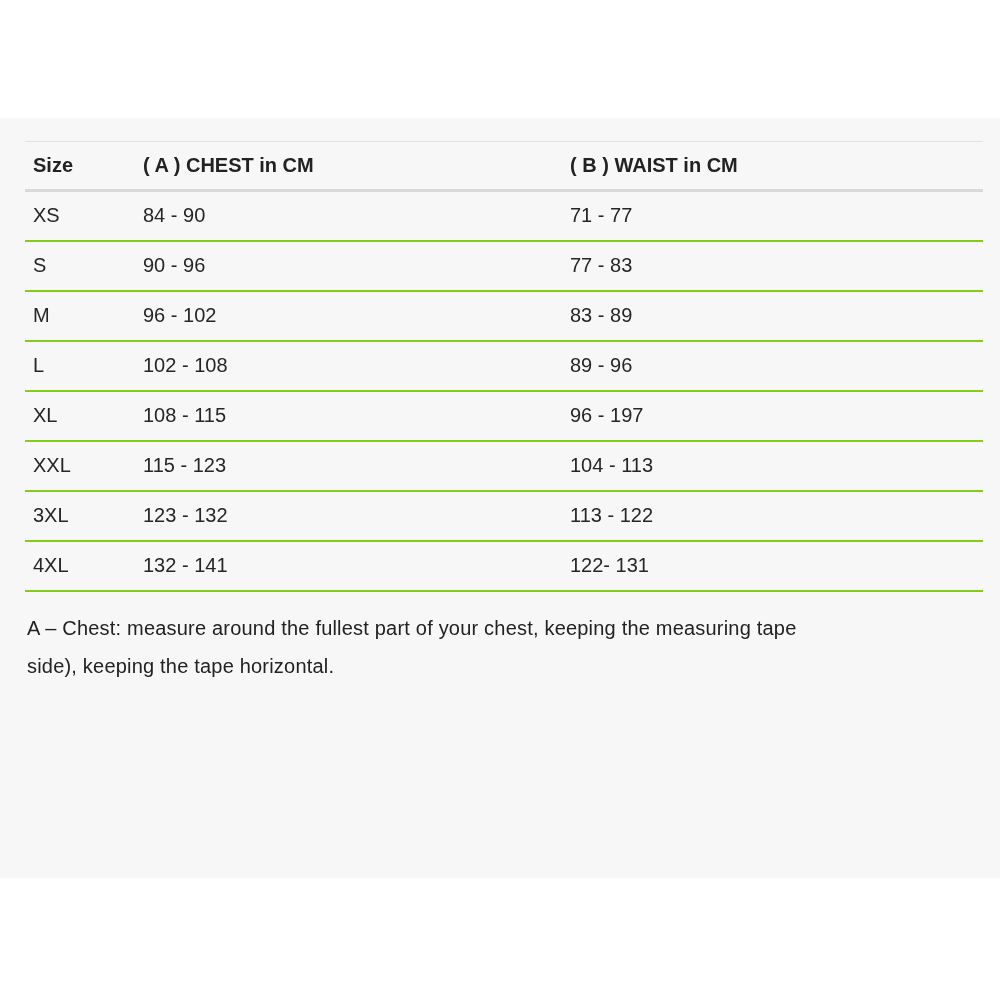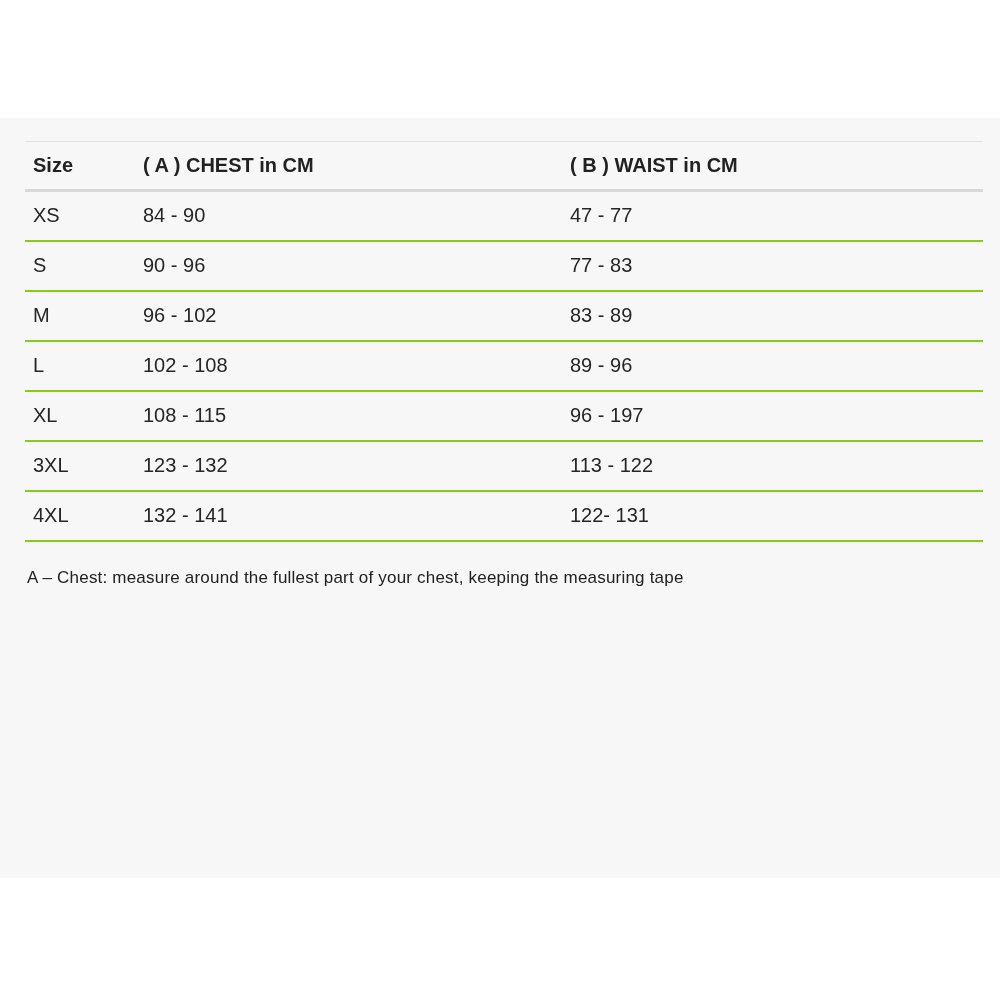--- a/index.html
+++ b/index.html
@@ -54,21 +54,21 @@
   h2.measure-heading {
     margin: 26px 0 0 2px;
     font-size: 40px;
     font-weight: 400;
     line-height: 48px;
     color: #1c1c1c;
     letter-spacing: 0.2px;
   }
   .measure-text {
     margin: 17px 0 0 2px;
-    font-size: 17px;
+    font-size: 20px;
     line-height: 38px;
     color: #222222;
     letter-spacing: 0.2px;
   }
   .measure-text .line { display: block; }
 </style>
 </head>
 <body>
 
 <div class="panel">
@@ -83,21 +83,21 @@
       <tr>
         <th>Size</th>
         <th>( A ) CHEST in CM</th>
         <th>( B ) WAIST in CM</th>
       </tr>
     </thead>
     <tbody>
       <tr>
         <td>XS</td>
         <td>84 - 90</td>
-        <td>47 - 77</td>
+        <td>71 - 77</td>
       </tr>
       <tr>
         <td>S</td>
         <td>90 - 96</td>
         <td>77 - 83</td>
       </tr>
       <tr>
         <td>M</td>
         <td>96 - 102</td>
         <td>83 - 89</td>
@@ -106,30 +106,36 @@
         <td>L</td>
         <td>102 - 108</td>
         <td>89 - 96</td>
       </tr>
       <tr>
         <td>XL</td>
         <td>108 - 115</td>
         <td>96 - 197</td>
       </tr>
       <tr>
+        <td>XXL</td>
+        <td>115 - 123</td>
+        <td>104 - 113</td>
+      </tr>
+      <tr>
         <td>3XL</td>
         <td>123 - 132</td>
         <td>113 - 122</td>
       </tr>
       <tr>
         <td>4XL</td>
         <td>132 - 141</td>
         <td>122- 131</td>
       </tr>
     </tbody>
   </table>
 
 
   <div class="measure-text">
     <span class="line">A – Chest: measure around the fullest part of your chest, keeping the measuring tape</span>
+    <span class="line">side), keeping the tape horizontal.</span>
   </div>
 
 </div>
 
 </body></html>

